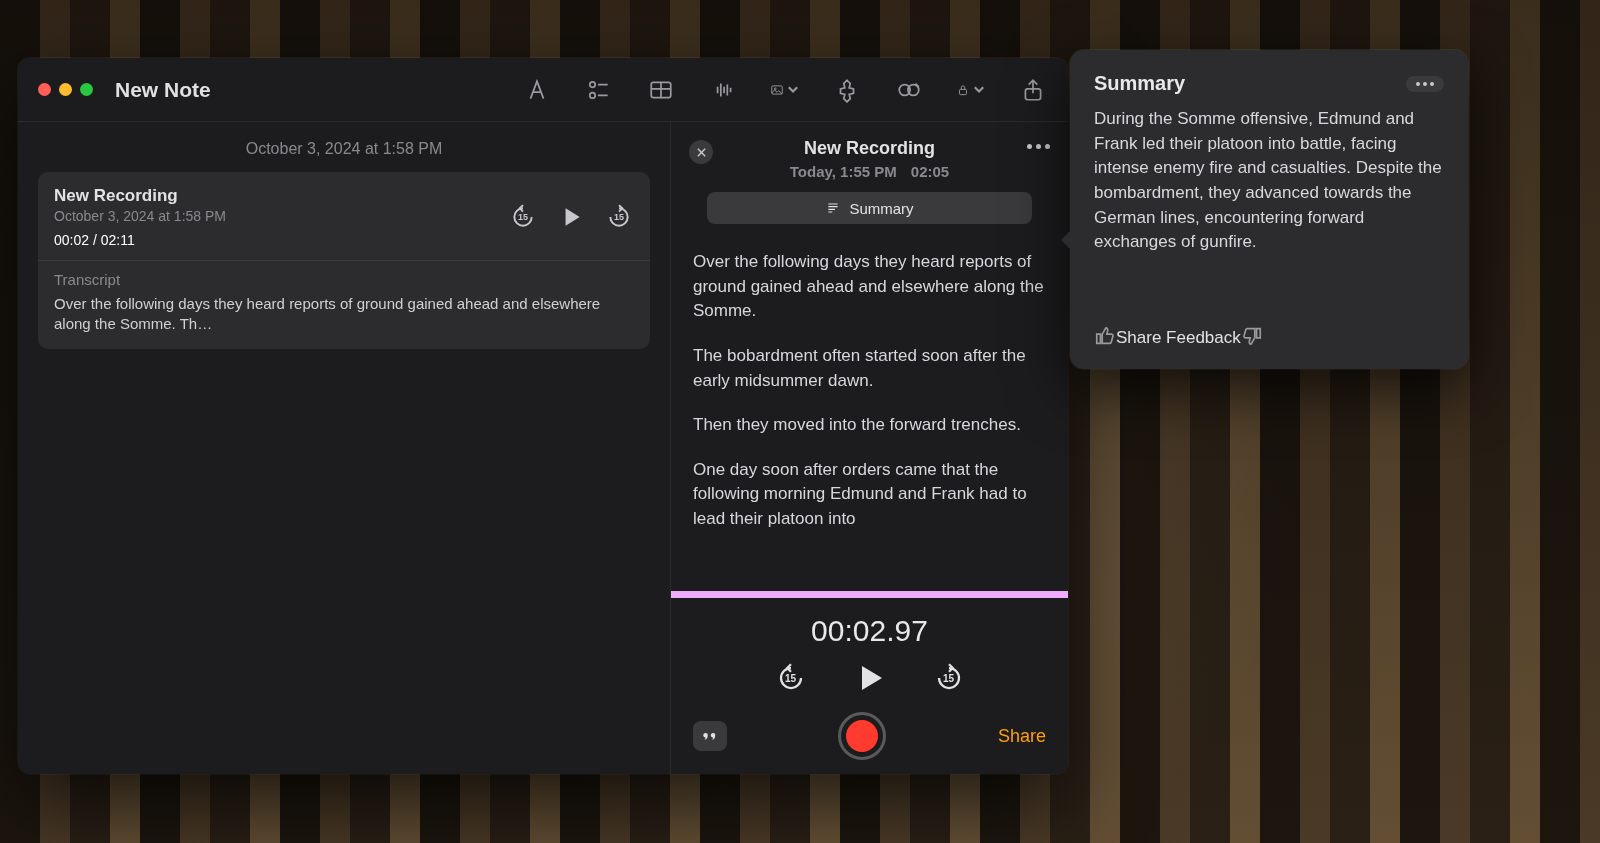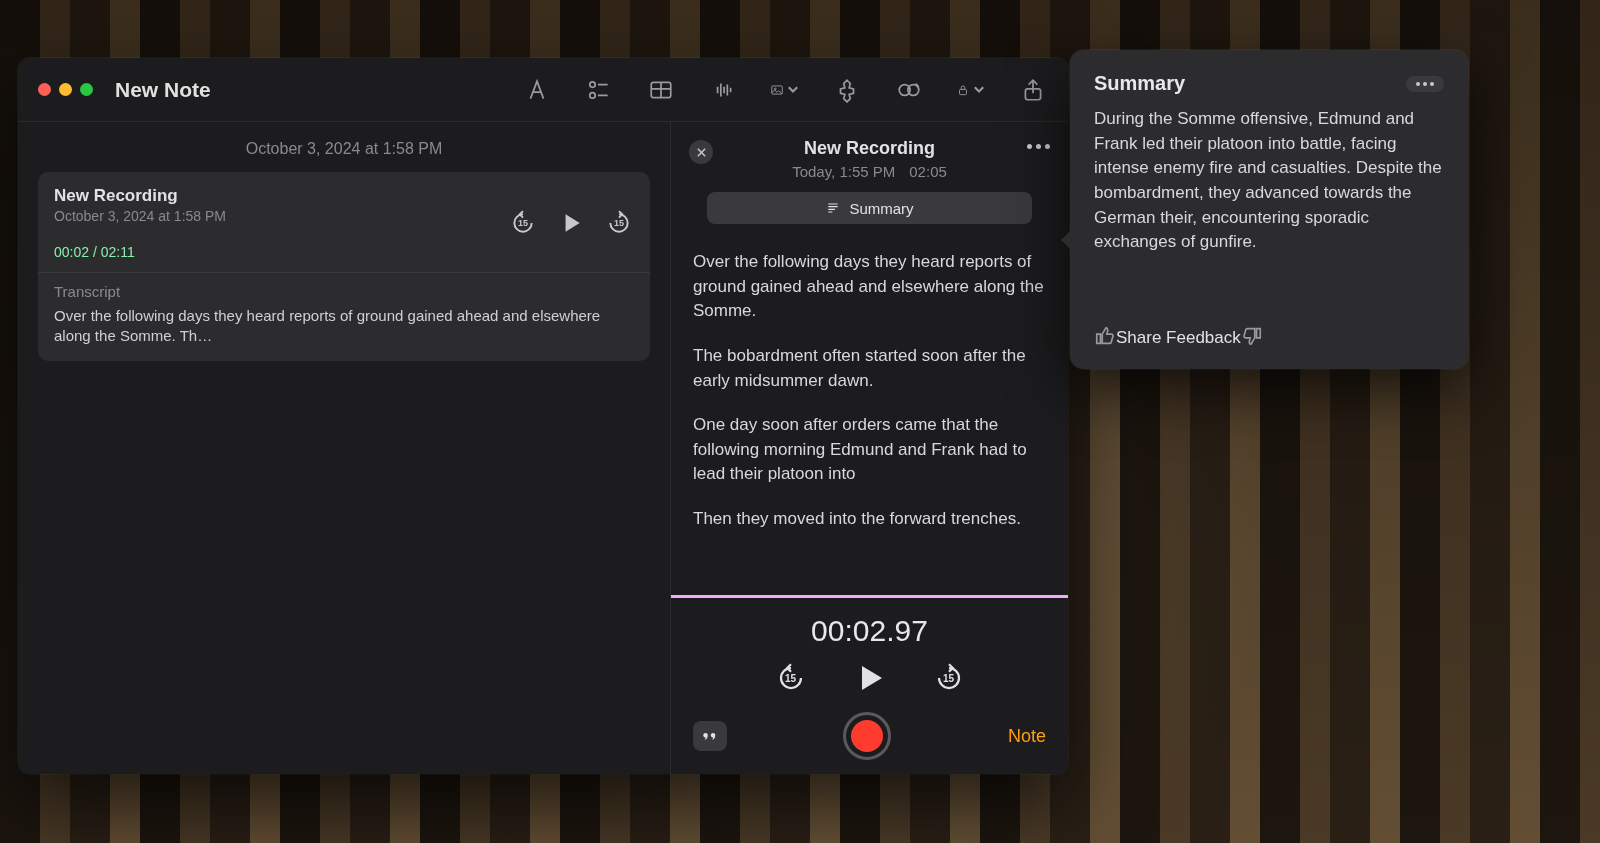--- a/index.html
+++ b/index.html
@@ -51,21 +51,21 @@
 .note-col { flex:1; padding: 18px 20px; display:flex; flex-direction:column; gap:14px; overflow:hidden; }
 .note-date { text-align:center; color:#8a8a8e; font-size:16px; }
 .rec-card {
   background: #2c2c2e; border-radius: 10px; padding: 14px 16px;
   display:flex; flex-direction:column;
 }
 .rec-top { display:flex; align-items:center; }
 .rec-meta { flex:1; }
 .rec-title { color:#e2e2e4; font-size:17px; font-weight:600; }
 .rec-sub   { color:#8a8a8e; font-size:14px; margin-top:2px; }
-.rec-time  { color:#86efac; font-size:14px; margin-top:20px; }
+.rec-time  { color:#ffffff; font-size:14px; margin-top:8px; }
 .rec-controls { display:flex; gap:18px; align-items:center; }
 .rec-controls .rc { width:30px; height:30px; display:flex; align-items:center; justify-content:center; color:#c8c8cc; cursor:pointer; }
 .rec-controls .rc svg { width:26px; height:26px; fill: currentColor; }
 .skip-btn { position:relative; }
 .skip-btn .num { position:absolute; font-size:9px; font-weight:600; color:#c8c8cc; }
 .rec-sep { border-top:1px solid #3a3a3c; margin:12px -16px 0; }
 .rec-hdr { color:#8a8a8e; font-size:15px; padding:10px 0 6px; }
 .rec-snip { color:#d0d0d2; font-size:15px; line-height:1.35; }
 .audio-col {
   width: 398px; border-left:1px solid #2a2a2c; display:flex; flex-direction:column;
@@ -76,34 +76,34 @@
   position:absolute; left:18px; top:18px;
   width:24px; height:24px; border-radius:50%; background:#3a3a3c;
   display:flex; align-items:center; justify-content:center; color:#c8c8cc; cursor:pointer;
 }
 .more-dots {
   position:absolute; right:18px; top:22px; color:#c8c8cc; cursor:pointer;
   display:flex; gap:4px;
 }
 .more-dots span { width:5px; height:5px; border-radius:50%; background:currentColor; display:block; }
 .audio-title { text-align:center; color:#e2e2e4; font-size:18px; font-weight:600; }
-.audio-sub   { text-align:left; color:#8a8a8e; font-size:15px; margin-top:4px; display:flex; gap:14px; justify-content:center; }
+.audio-sub   { text-align:left; color:#8a8a8e; font-size:15px; margin-top:4px; display:flex; gap:14px; justify-content:center;font-weight:bold; }
 .summary-pill {
   margin:12px 18px 0;
   background:#3a3a3c; border-radius:8px; height:32px;
   display:flex; align-items:center; justify-content:center; gap:8px;
   color:#e2e2e4; font-size:15px; cursor:pointer;
 }
 .summary-pill svg { width:16px; height:16px; stroke:currentColor; fill:none; stroke-width:1.8; }
 .transcript-body {
   flex:1; overflow:hidden; padding:16px 22px; color:#d8d8dc; font-size:17px; line-height:1.45;
   display:flex; flex-direction:column; gap:20px;
   mask-image: linear-gradient(180deg, #000 85%, transparent 100%);
 }
-.playback-bar { border-top:3px solid #f0abfc; padding:16px 22px 14px; display:flex; flex-direction:column; gap:14px; }
+.playback-bar { border-top:7px solid #f0abfc; padding:16px 22px 14px; display:flex; flex-direction:column; gap:14px; }
 .pb-time { text-align:center; color:#e8e8ea; font-size:30px; font-weight:500; font-variant-numeric: tabular-nums; }
 .pb-row { display:flex; justify-content:center; align-items:center; gap:48px; }
 .pb-row .pb { color:#e2e2e4; cursor:pointer; display:flex; align-items:center; justify-content:center; }
 .pb-row .pb.big svg { width:32px; height:32px; fill:currentColor; }
 .pb-row .pb.skip svg { width:30px; height:30px; stroke:currentColor; fill:none; stroke-width:1.8; }
 .pb-row .pb.skip { position:relative; }
 .pb-row .pb.skip .num { position:absolute; font-size:10px; font-weight:600; }
 .bottom-row { display:flex; align-items:center; justify-content:space-between; padding-top:4px; }
 .quote-btn {
   width:34px; height:30px; border-radius:8px; background:#3a3a3c;
@@ -276,22 +276,22 @@
         <div class="summary-pill">
           <svg viewBox="0 0 24 24">
               <path d="M5 6h14M5 10h14M5 14h10M5 18h6"></path>
             </svg>
           <span>Summary</span>
         </div>
       </div>
       <div class="transcript-body">
         <div>Over the following days they heard reports of ground gained ahead and elsewhere along the Somme.</div>
         <div>The bobardment often started soon after the early midsummer dawn.</div>
+        <div>Then they moved into the forward trenches.</div>
         <div>One day soon after orders came that the following morning Edmund and Frank had to lead their platoon into</div>
-        <div>Then they moved into the forward trenches.</div>
       </div>
       <div class="playback-bar">
         <div class="pb-time">00:02.97</div>
         <div class="pb-row">
           <div class="pb skip">
             <svg viewBox="0 0 24 24">
                 <path d="M12 4a8 8 0 108 8"></path>
                 <path d="M12 1l-3 3 3 3"></path>
               </svg>
             <span class="num">15</span>
@@ -311,37 +311,37 @@
         </div>
         <div class="bottom-row">
           <div class="quote-btn">
             <svg viewBox="0 0 24 24" width="20" height="18">
                 <path d="M6 8c-2 0-3 1.5-3 3s1 3 3 3c0 2-1 3-2 3 3 0 5-2 5-6 0-2-1-3-3-3zm10 0c-2 0-3 1.5-3 3s1 3 3 3c0 2-1 3-2 3 3 0 5-2 5-6 0-2-1-3-3-3z" fill="#e2e2e4"></path>
               </svg>
           </div>
           <div class="rec-btn">
               <div class="dot"></div>
             </div>
-          <div class="done-btn">Note</div>
+          <div class="done-btn">Share</div>
         </div>
       </div>
     </div>
   </div>
 </div>
 
 <div class="popover">
   <div class="pop-head">
     <div class="pop-title">Summary</div>
     <div class="pop-more">
         <span></span>
         <span></span>
         <span></span>
       </div>
   </div>
-  <div class="pop-body">During the Somme offensive, Edmund and Frank led their platoon into battle, facing intense enemy fire and casualties. Despite the bombardment, they advanced towards the German their, encountering sporadic exchanges of gunfire.</div>
+  <div class="pop-body">During the Somme offensive, Edmund and Frank led their platoon into battle, facing intense enemy fire and casualties. Despite the bombardment, they advanced towards the German lines, encountering forward exchanges of gunfire.</div>
   <div class="pop-foot">
     <div class="thumb">
       <svg viewBox="0 0 24 24">
           <path d="M7 10v10H3V10h4zm2 10V10l4-7c1 0 2 1 2 3l-1 4h5c1 0 2 1 1.7 2l-2 7c-.2.7-.9 1-1.7 1H9z"></path>
         </svg>
     </div>
     <div class="share-fb">Share Feedback</div>
     <div class="thumb">
       <svg viewBox="0 0 24 24">
           <path d="M17 14V4h4v10h-4zm-2-10v10l-4 7c-1 0-2-1-2-3l1-4H5c-1 0-2-1-1.7-2l2-7C5.5 4.3 6.2 4 7 4h8z"></path>

